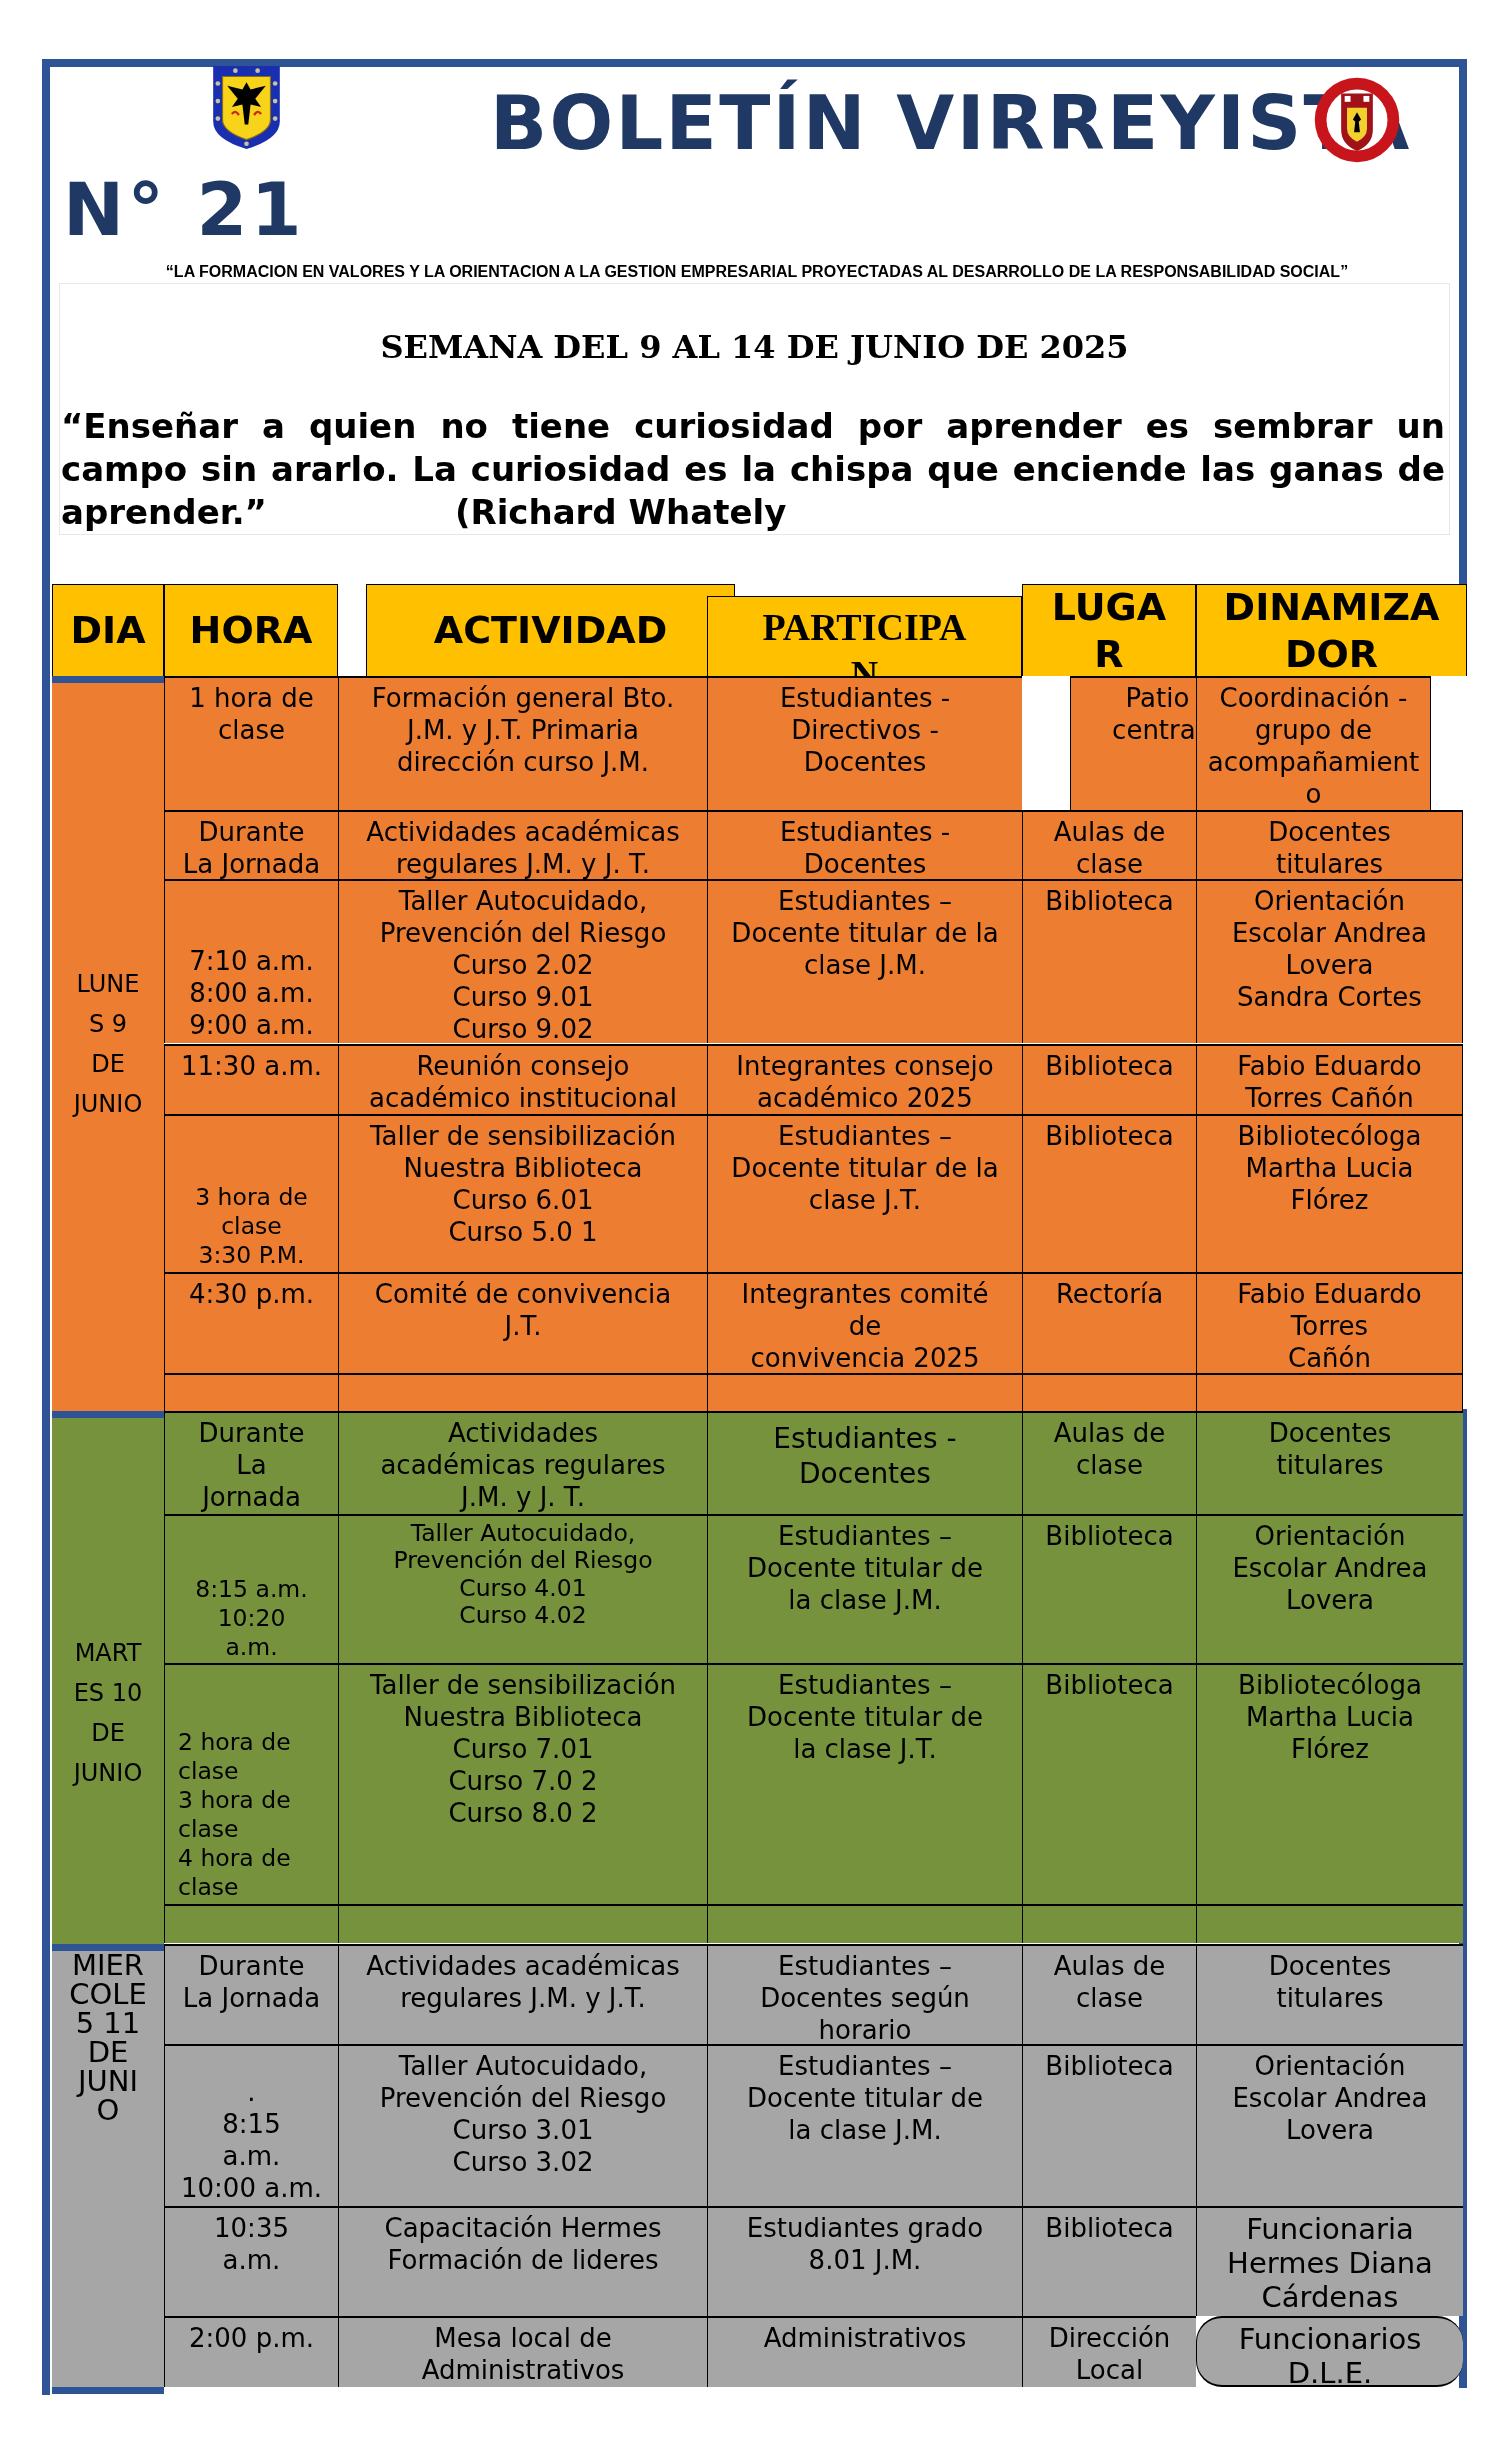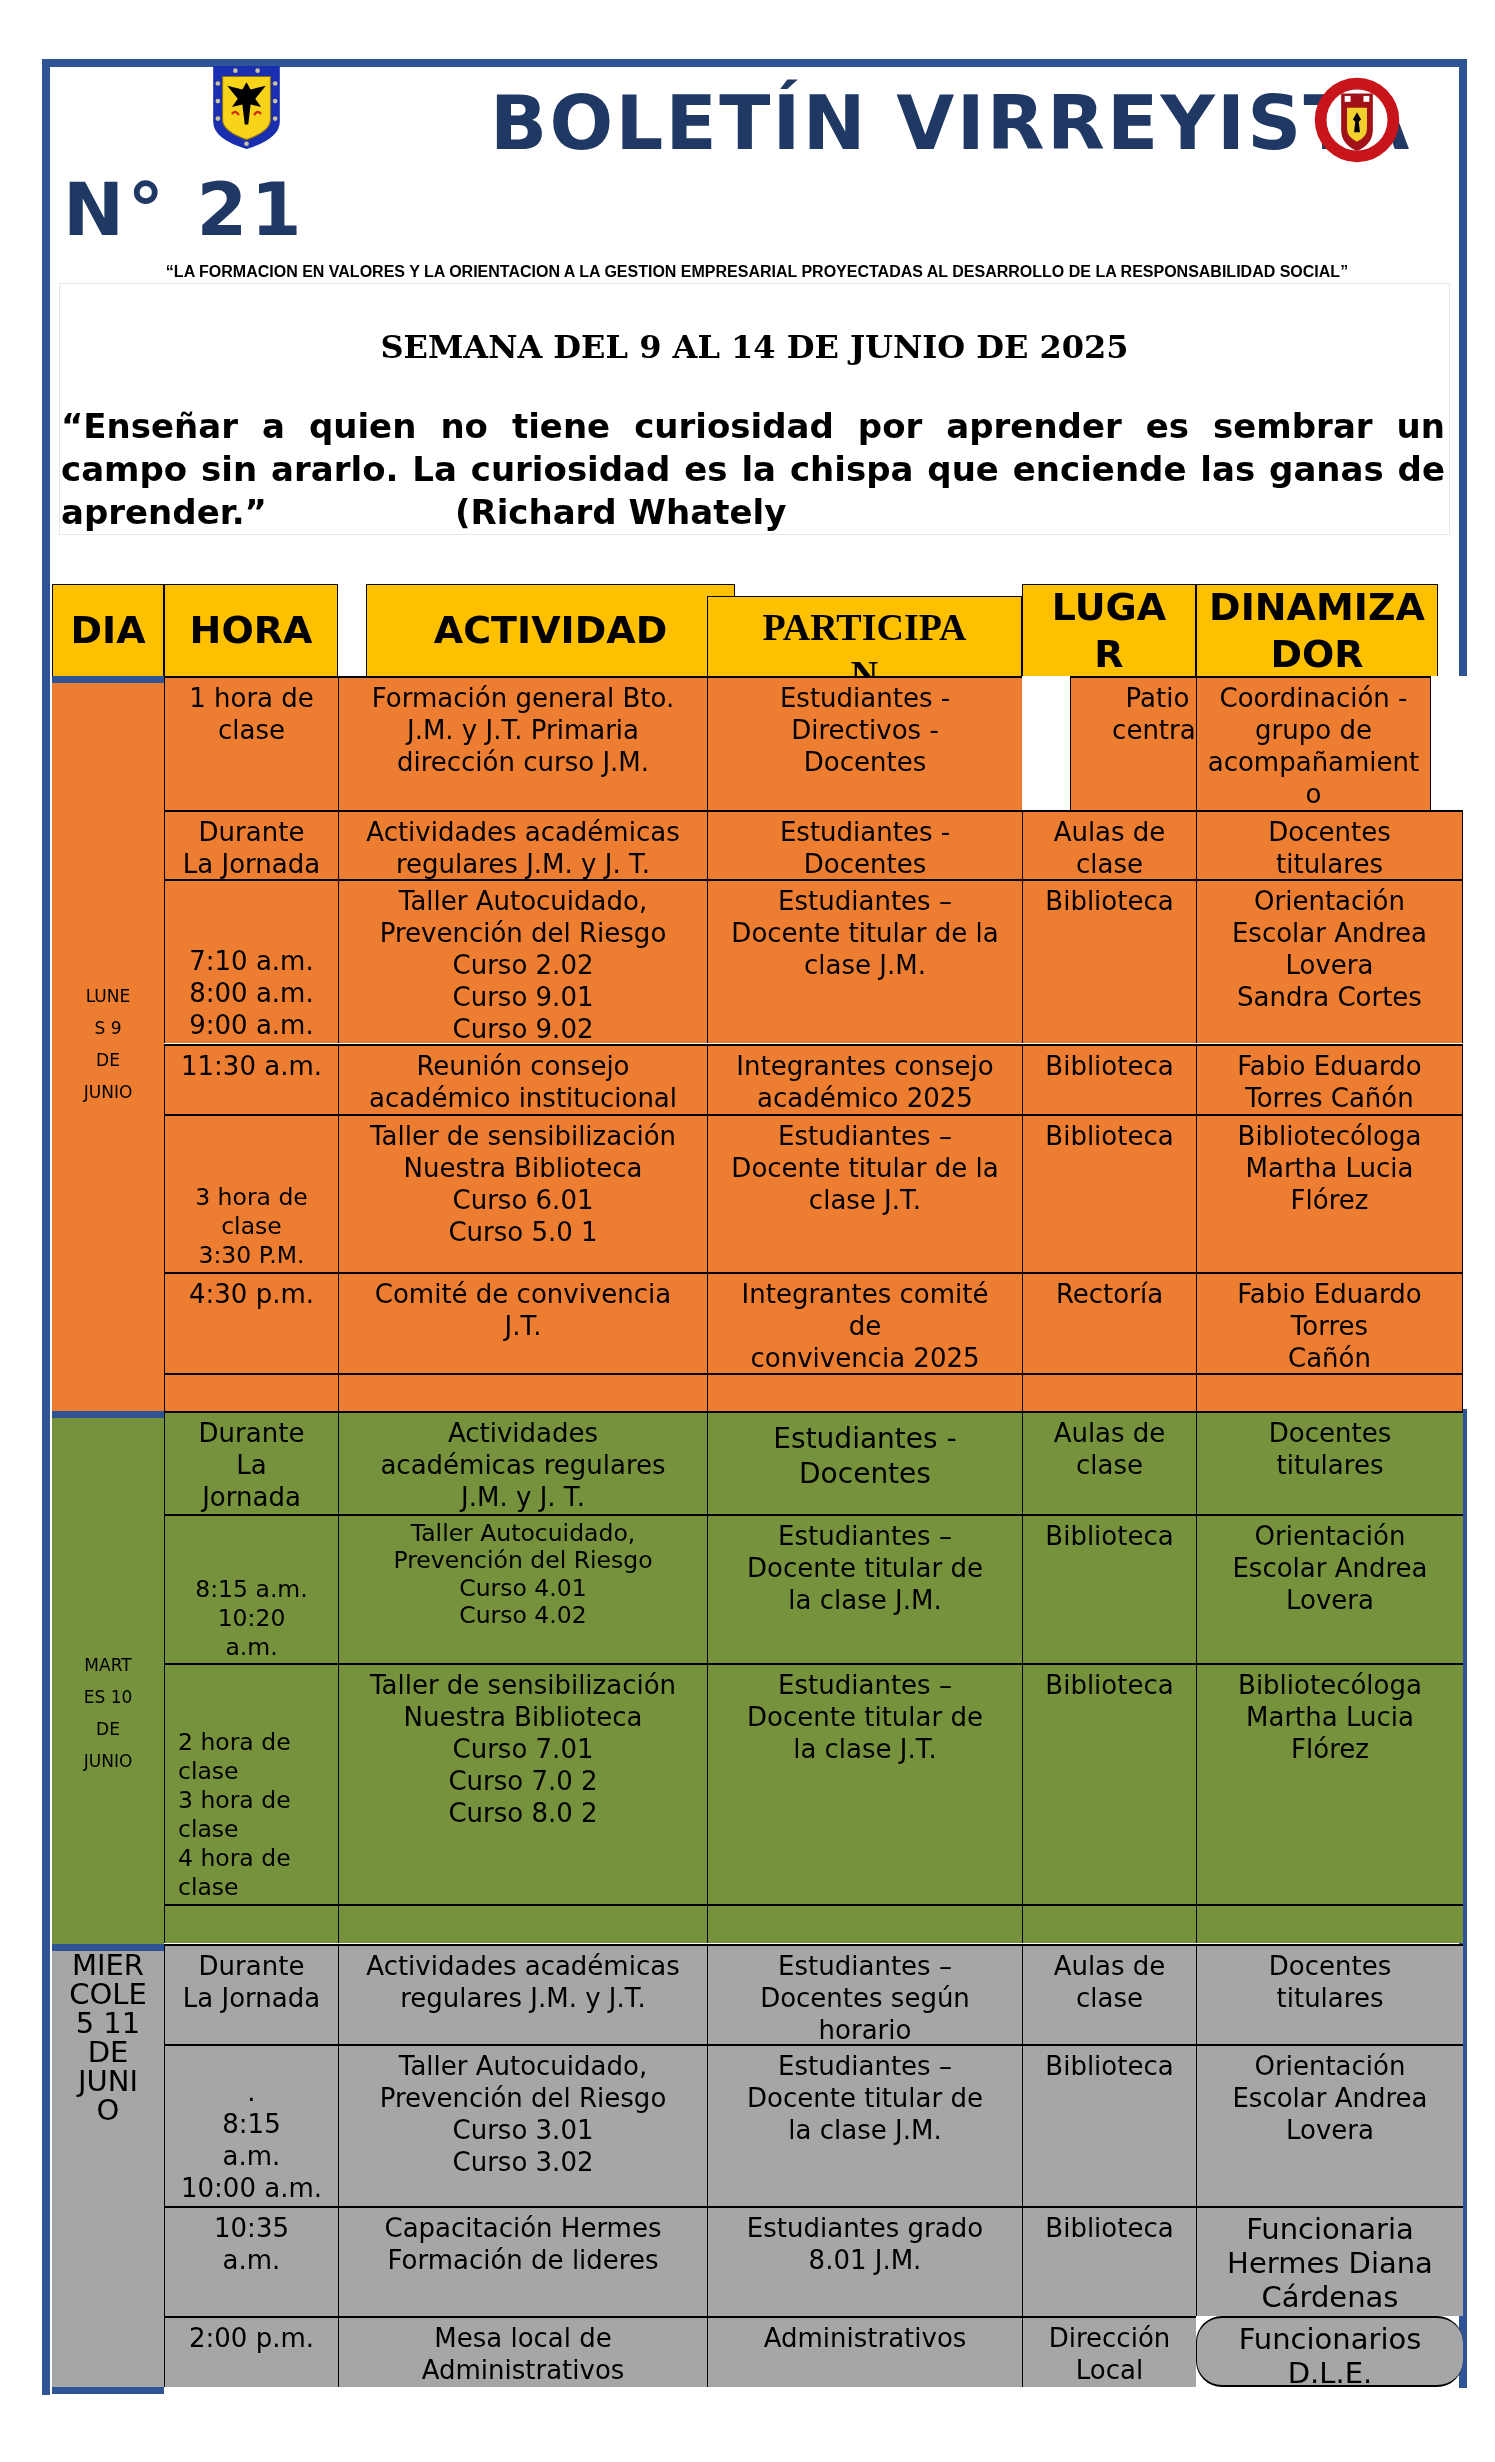--- a/index.html
+++ b/index.html
@@ -21,21 +21,21 @@
   
   .tbl{position:absolute;left:52px;top:584px;}
   .cell{position:absolute;box-sizing:border-box;text-align:center;font-size:26px;line-height:32px;padding-top:3.5px;white-space:pre-line;}
   .hdr{background:#FFC000;border:1.8px solid #000;border-bottom:none;font-weight:bold;font-size:38px;line-height:47px;display:flex;align-items:center;justify-content:center;padding:0;}
   .orange{background:#ED7D31;}
   .green{background:#76923C;}
   .gray{background:#A6A6A6;}
   .bl{border-left:1.2px solid #000;}
   .bt{border-top:2.3px solid #000;}
   .blue-bar{background:#2F5496;position:absolute;height:7px;}
-  .daycell{position:absolute;box-sizing:border-box;text-align:center;font-size:17px;line-height:32px;display:flex;align-items:center;justify-content:center;}
+  .daycell{position:absolute;box-sizing:border-box;text-align:center;font-size:24px;line-height:40px;display:flex;align-items:center;justify-content:center;}
 </style>
 </head>
 <body>
 
 <div class="abs frame-top"></div>
 <div class="abs frame-left"></div>
 <div class="abs frame-right-a"></div>
 <div class="abs frame-right-b"></div>
 
 <div class="abs shield">
@@ -79,21 +79,21 @@
 </div>
 
 <div class="tbl" id="tbl">
     <div class="cell hdr" style="left: 0px; top: 0px; width: 112px; height: 92px;">DIA</div>
     <div class="cell hdr" style="left: 112px; top: 0px; width: 174px; height: 92px; border-left: 1.2px solid rgb(0, 0, 0);">HORA</div>
     <div class="cell hdr" style="left: 286px; top: 0px; width: 369px; height: 92px; border-left: 1.2px solid rgb(0, 0, 0); margin-left: 28px;">ACTIVIDAD</div>
     <div class="cell hdr" style="left: 655px; top: 12px; width: 315px; height: 108px; border-left: 1.2px solid rgb(0, 0, 0); font-family: Liberation Serif, serif;">PARTICIPA
 N</div>
     <div class="cell hdr" style="left: 970px; top: 0px; width: 174px; height: 92px; border-left: 1.2px solid rgb(0, 0, 0);">LUGA
 R</div>
-    <div class="cell hdr" style="left: 1144px; top: 0px; width: 242px; height: 92px; border-left: 1.2px solid rgb(0, 0, 0);">DINAMIZA
+    <div class="cell hdr" style="left: 1144px; top: 0px; width: 271px; height: 92px; border-left: 1.2px solid rgb(0, 0, 0);">DINAMIZA
 DOR</div>
     <div class="daycell orange" style="left: 0px; top: 92px; width: 112px; height: 735px; white-space: pre-line;">LUNE
 S 9
 DE
 JUNIO</div>
     <div class="blue-bar" style="left: 0px; top: 92px; width: 112px;"></div>
     <div class="cell orange bl bt" style="left: 112px; top: 92px; width: 174px; height: 134px;">1 hora de
 clase</div>
     <div class="cell orange bl bt" style="left: 286px; top: 92px; width: 369px; height: 134px;">Formación general Bto.
 J.M. y J.T. Primaria

